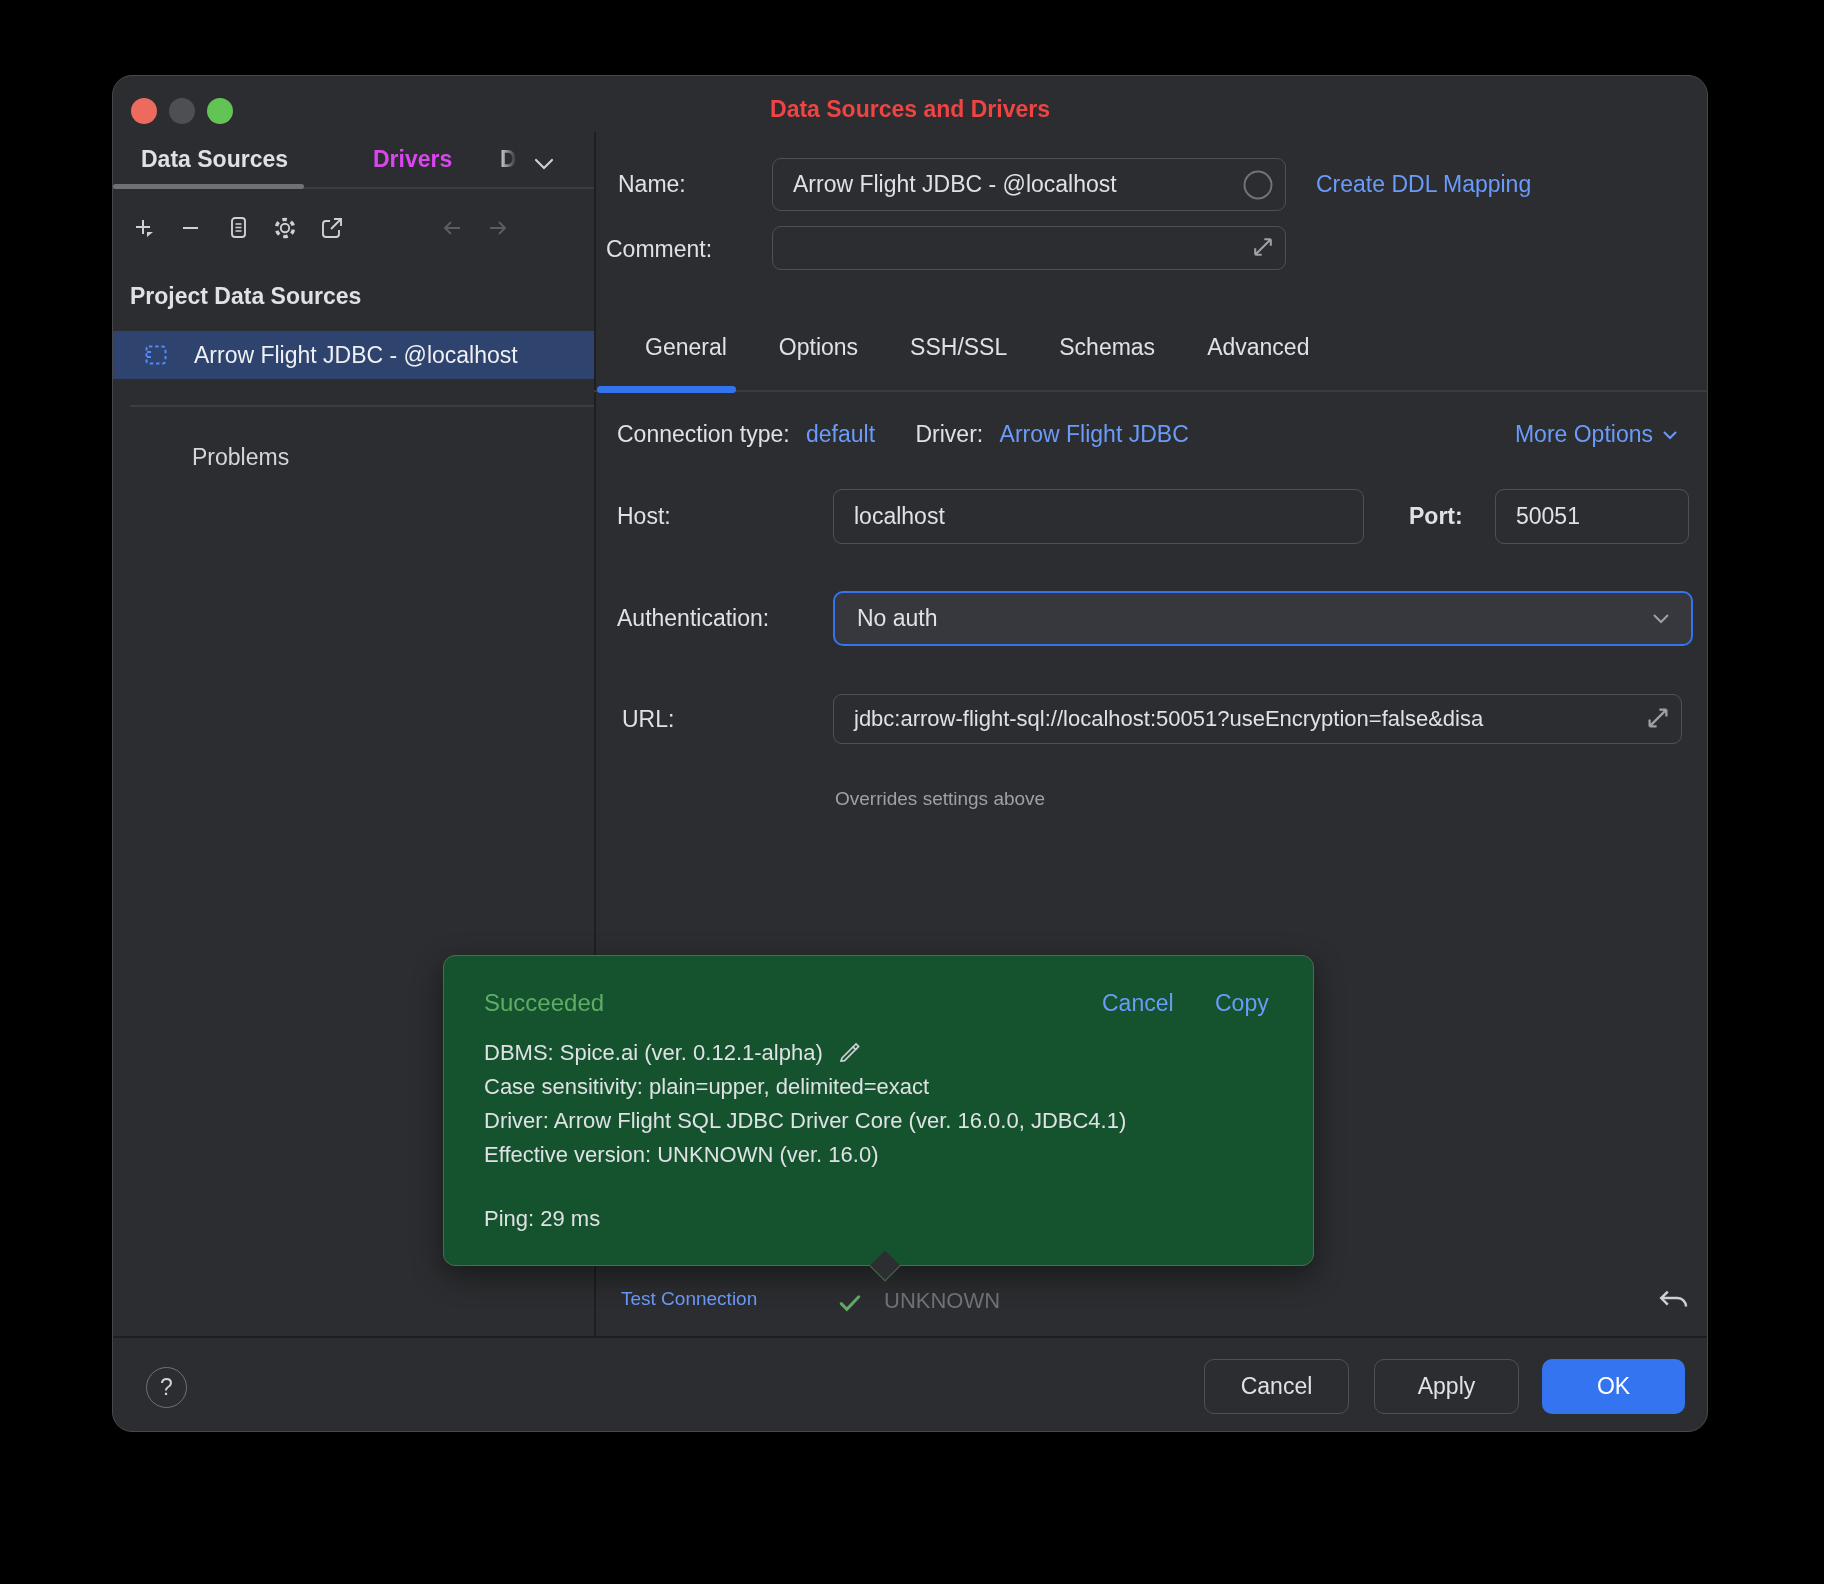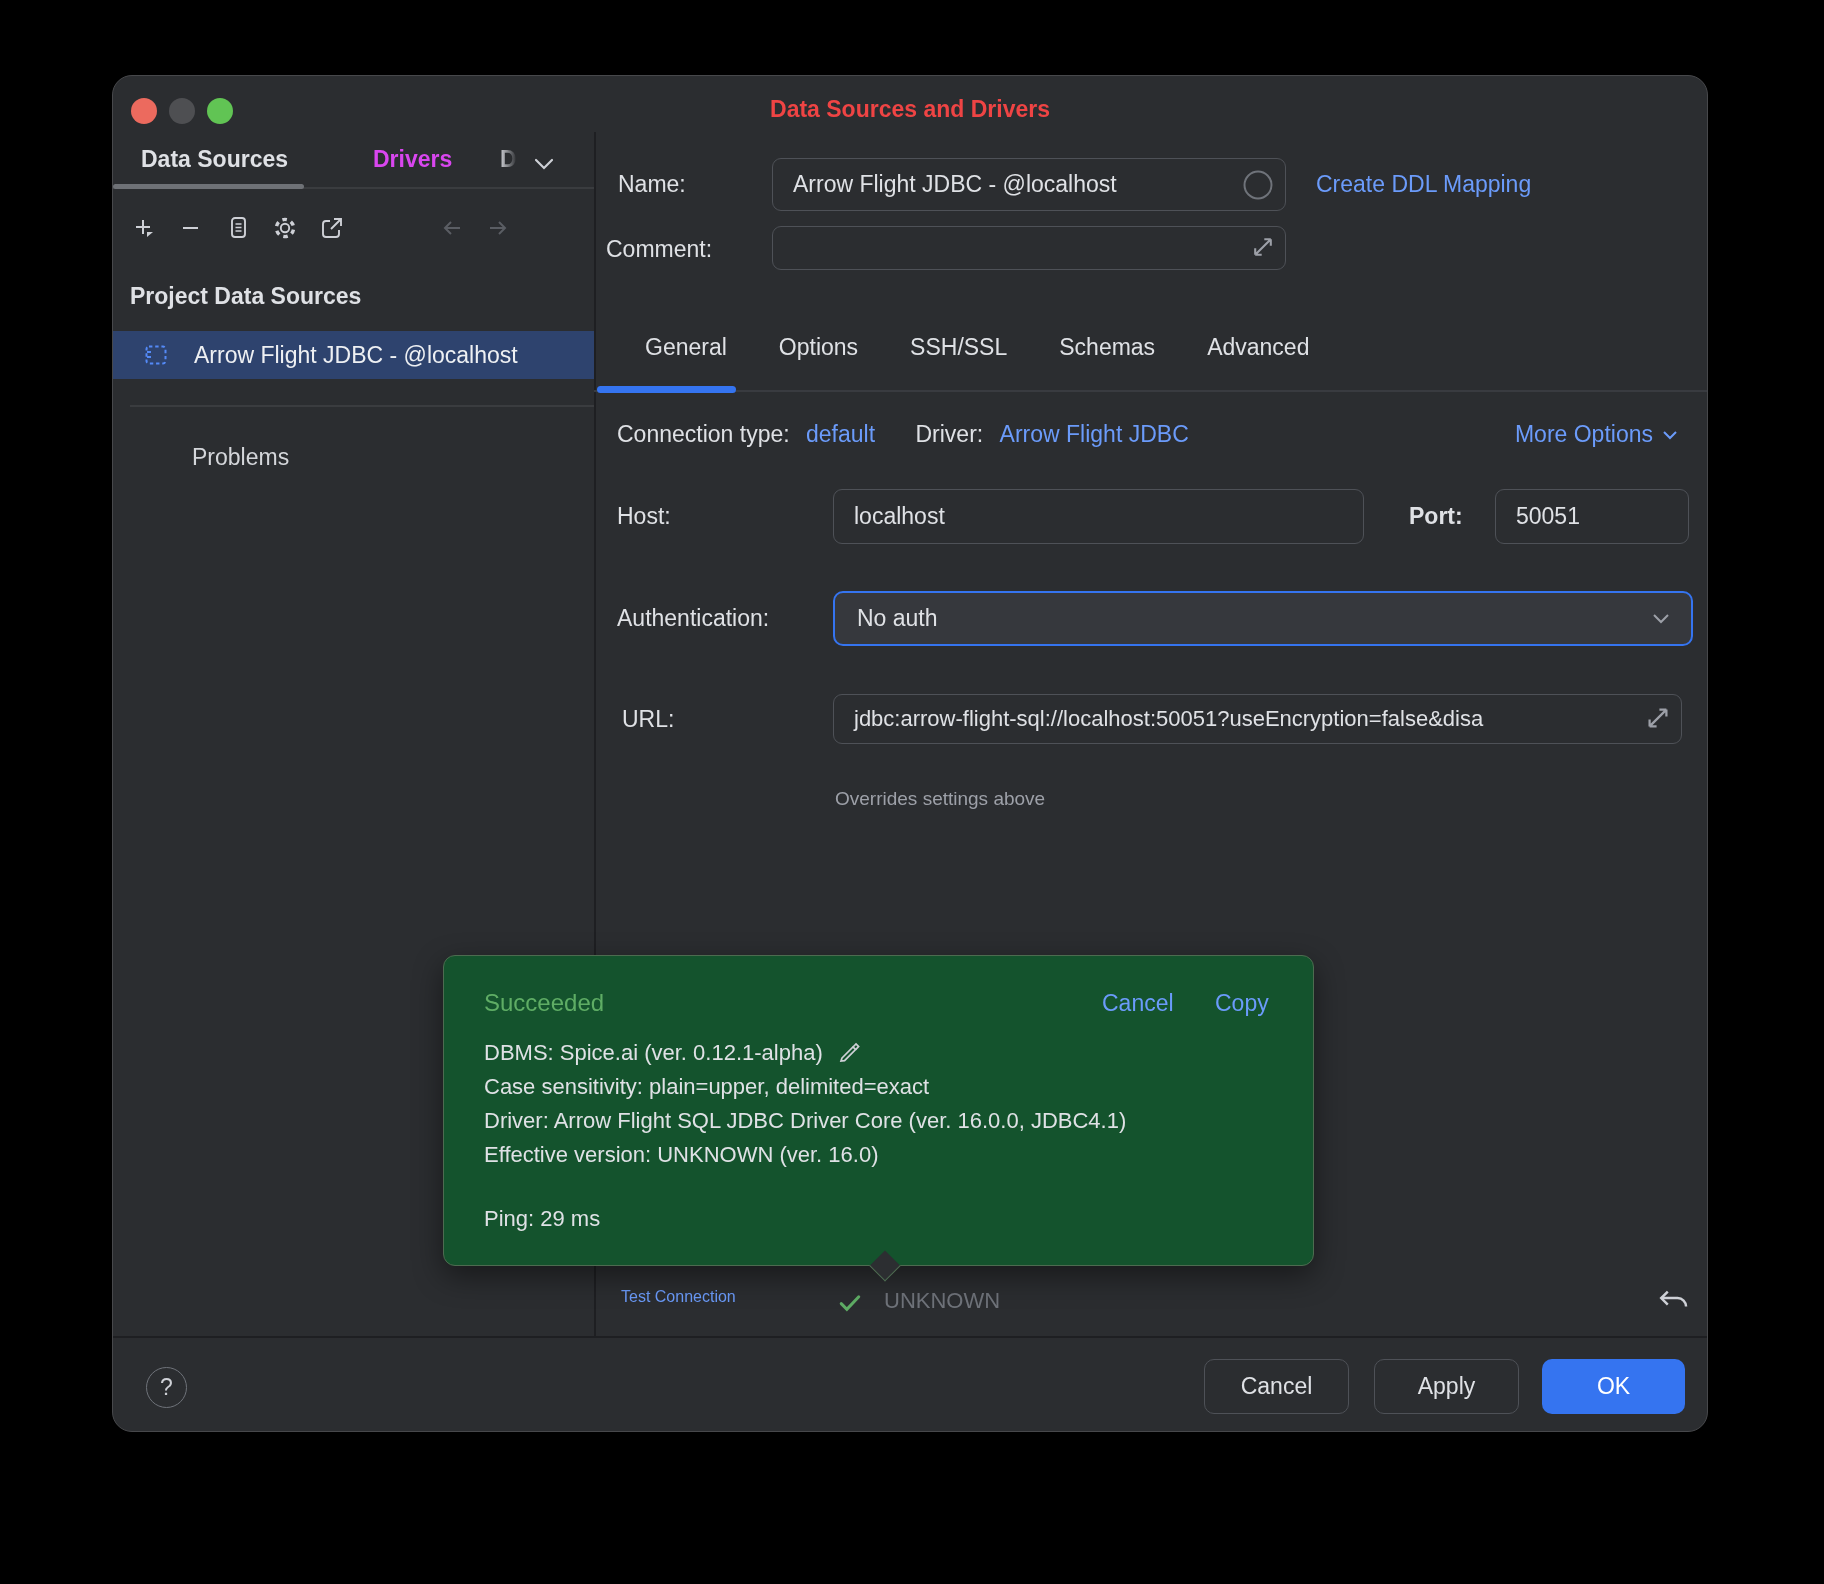--- a/index.html
+++ b/index.html
@@ -82,21 +82,21 @@
                    background:#2c2e31; border-right:1.5px solid #4d6b50; border-bottom:1.5px solid #4d6b50;
                    transform:rotate(45deg); }
   .popup-status { position:absolute; left:40px; top:33px; color:#5fad65; font-size:24px; }
   .popup-cancel { position:absolute; left:658px; top:34px; font-size:23px; }
   .popup-copy   { position:absolute; left:771px; top:34px; font-size:23px; }
   .popup-lines  { position:absolute; left:40px; top:80px; color:#dfe1e5; font-size:22px; line-height:34px; }
   .popup-ping   { position:absolute; left:40px; top:250px; color:#dfe1e5; font-size:22px; }
   .pencil { display:inline-block; vertical-align:-3px; margin-left:8px; }
 
   
-  .test-conn { position:absolute; left:508px; top:1212px; font-size:16px; }
+  .test-conn { position:absolute; left:508px; top:1212px; font-size:19px; }
   .check-ic  { position:absolute; left:722px; top:1212px; }
   .unknown   { position:absolute; left:771px; top:1212px; font-size:22px; color:#6f737a; }
   .undo-ic   { position:absolute; left:1543px; top:1210px; cursor:pointer; }
 
   .footer-sep { position:absolute; left:0; top:1260px; width:100%; height:2px; background:#1e1f22; }
   .help-btn { position:absolute; left:33px; top:1291px; width:41px; height:41px; border-radius:50%;
               border:1.5px solid #6f737a; color:#ced0d6; font-size:23px;
               display:flex; align-items:center; justify-content:center; cursor:pointer; }
   .btn { position:absolute; top:1283px; height:55px; border-radius:10px; border:1.5px solid #4e5157;
          color:#dfe1e5; font-size:23px; display:flex; align-items:center; justify-content:center;

